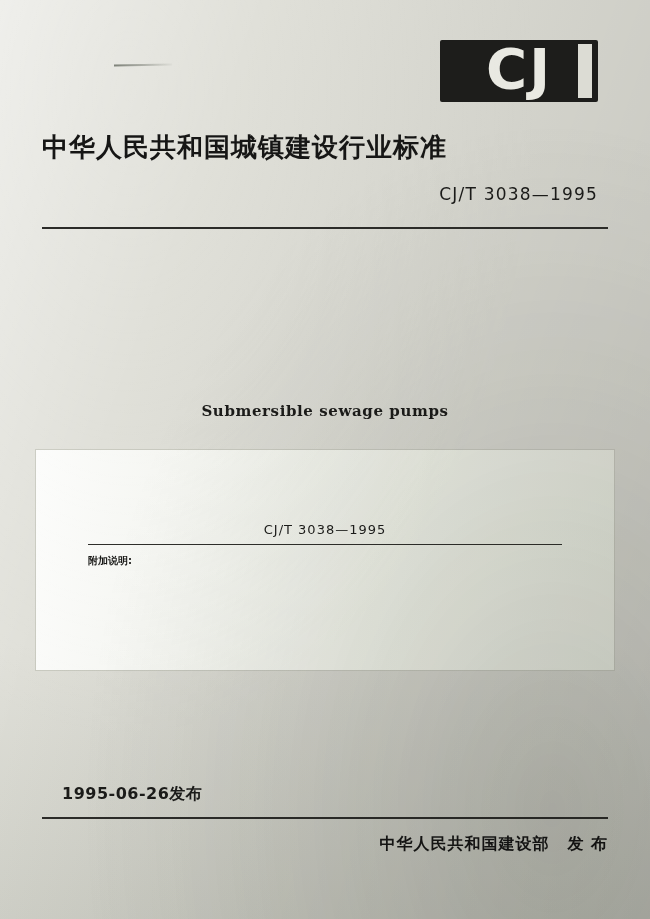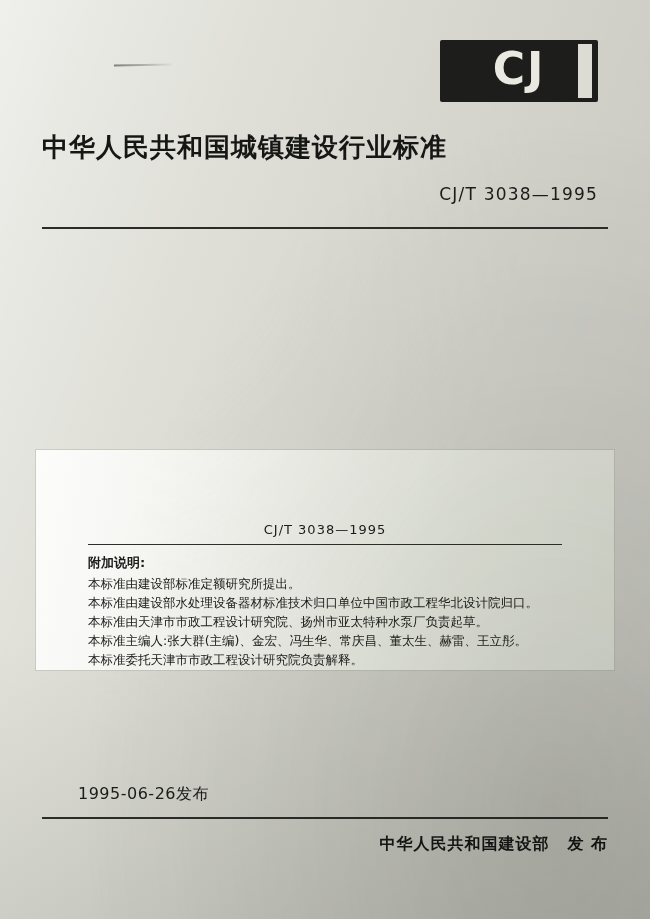--- a/index.html
+++ b/index.html
@@ -50,21 +50,21 @@
   .cj-logo {
     position: absolute;
     right: 10px;
     top: 18px;
     width: 158px;
     height: 62px;
     background: #1d1d1b;
     color: #e9e9e2;
     font-family: "DejaVu Sans", "Liberation Sans", sans-serif;
     font-weight: bold;
-    font-size: 44px;
+    font-size: 56px;
     letter-spacing: 2px;
     line-height: 58px;
     text-align: center;
     border-radius: 2px;
     margin-left: 7px;
   }
   .cj-logo .slot {
     position: absolute;
     right: 6px;
     top: 4px;
@@ -173,21 +173,21 @@
     top: 94px;
     width: 474px;
     height: 1px;
     background: #2e2e2a;
   }
 
   .note-heading {
     position: absolute;
     left: 52px;
     top: 104px;
-    font-size: 13px;
+    font-size: 10px;
     font-weight: bold;
     color: #1a1a18;
     font-family: "DejaVu Sans", "Liberation Sans", sans-serif;
   }
 
   .note-lines {
     position: absolute;
     left: 52px;
     top: 124px;
     width: 490px;
@@ -195,24 +195,25 @@
   .note-lines div {
     font-size: 12.5px;
     line-height: 19px;
     color: #1a1a18;
     white-space: nowrap;
     font-family: "DejaVu Sans", "Liberation Sans", sans-serif;
   }
 
   .dates {
     position: absolute;
-    left: 16px;
+    left: 0;
     top: 762px;
     width: 566px;
     height: 24px;
+    font-weight: bold;
   }
   .date-left, .date-right {
     position: absolute;
     top: 0;
     font-family: "DejaVu Sans", "Liberation Sans", sans-serif;
     font-size: 16px;
     letter-spacing: 0.5px;
     color: #1b1b19;
   }
   .date-left { left: 20px; }
@@ -253,32 +254,26 @@
     </div>
 
     <div class="hair-mark"></div>
 
     <div class="title-cn">中华人民共和国城镇建设行业标准</div>
 
     <div class="std-number">CJ/T 3038—1995</div>
 
     <div class="rule-top"></div>
 
+    <div class="doc-title-en">Submersible sewage pumps</div>
 
     <div class="note-block">
       <div class="note-std-number">CJ/T 3038—1995</div>
       <div class="note-rule"></div>
       <div class="note-heading">附加说明:</div>
-      <div class="note-lines">
-        <div>本标准由建设部标准定额研究所提出。</div>
-        <div>本标准由建设部水处理设备器材标准技术归口单位中国市政工程华北设计院归口。</div>
-        <div>本标准由天津市市政工程设计研究院、扬州市亚太特种水泵厂负责起草。</div>
-        <div>本标准主编人:张大群(主编)、金宏、冯生华、常庆昌、董太生、赫雷、王立彤。</div>
-        <div>本标准委托天津市市政工程设计研究院负责解释。</div>
-      </div>
     </div>
 
     <div class="dates">
       <div class="date-left">1995-06-26发布</div>
     </div>
 
     <div class="rule-bottom"></div>
 
     <div class="publisher">
       <span>中华人民共和国建设部</span><span class="gap"></span><span>发 布</span>

